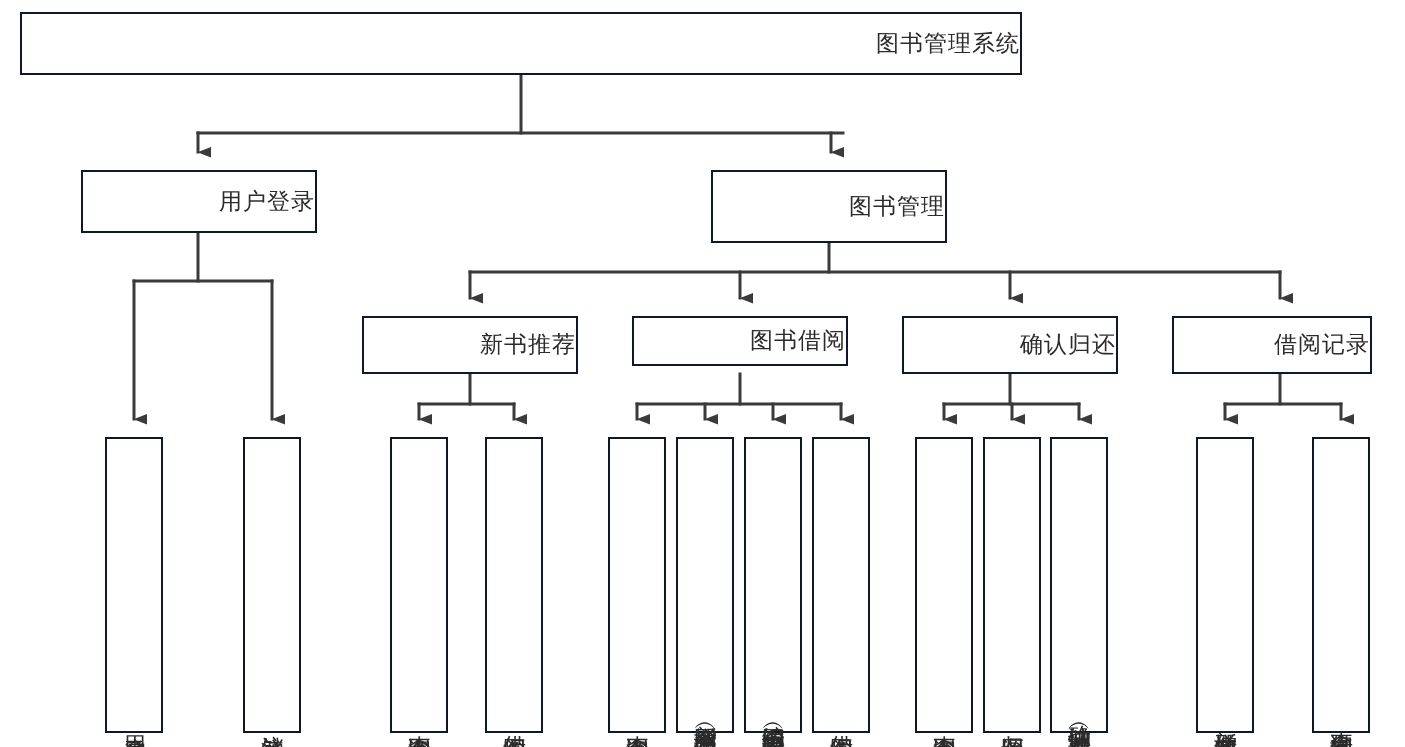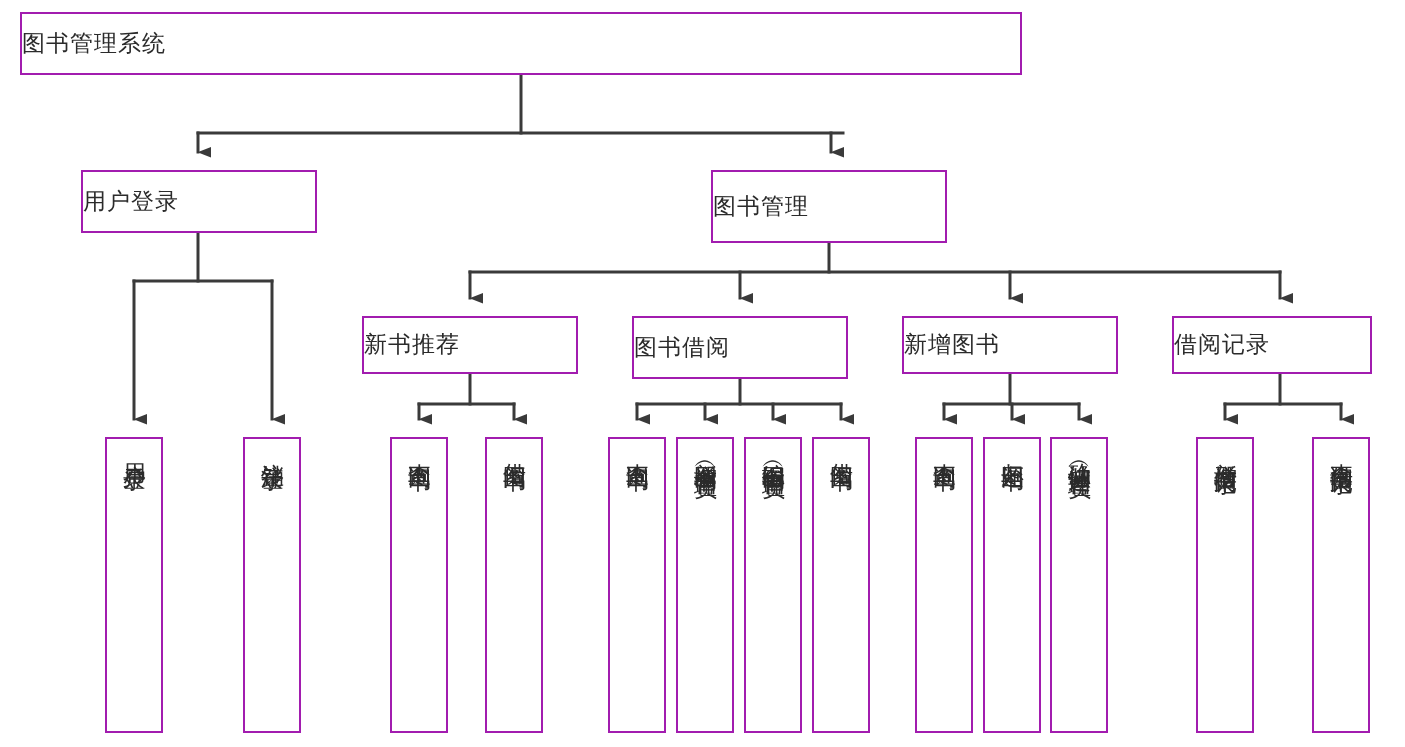--- a/index.html
+++ b/index.html
@@ -22,24 +22,24 @@
     left: 0;
     top: 0;
     width: 1405px;
     height: 747px;
     pointer-events: none;
   }
   .node {
     position: absolute;
     box-sizing: border-box;
     background: #ffffff;
-    border: 2px solid #a21caf;
+    border: 2px solid #0f172a;
     display: flex;
     align-items: center;
-    justify-content: flex-start;
+    justify-content: flex-end;
     color: #2b2b2b;
     line-height: 1.12;
   }
   .node.horiz {
     font-size: 23px;
     letter-spacing: 1px;
   }
   .node.vert {
     writing-mode: vertical-rl;
     text-orientation: upright;
@@ -126,25 +126,25 @@
   <div class="node horiz" style="left:81px; top:170px; width:236px; height:63px;">
     <span class="label">用户登录</span>
   </div>
   <div class="node horiz" style="left:711px; top:170px; width:236px; height:73px;">
     <span class="label">图书管理</span>
   </div>
 
   <div class="node horiz" style="left:362px; top:316px; width:216px; height:58px;">
     <span class="label">新书推荐</span>
   </div>
-  <div class="node horiz" style="left:632px; top:316px; width:216px; height:63px;">
+  <div class="node horiz" style="left:632px; top:316px; width:216px; height:50px;">
     <span class="label">图书借阅</span>
   </div>
   <div class="node horiz" style="left:902px; top:316px; width:216px; height:58px;">
-    <span class="label">新增图书</span>
+    <span class="label">确认归还</span>
   </div>
   <div class="node horiz" style="left:1172px; top:316px; width:200px; height:58px;">
     <span class="label">借阅记录</span>
   </div>
 
   <div class="node vert" style="left:105px; top:437px; width:58px; height:296px;">
     <span class="label">用户登录</span>
   </div>
   <div class="node vert" style="left:243px; top:437px; width:58px; height:296px;">
     <span class="label">注销登录</span>

